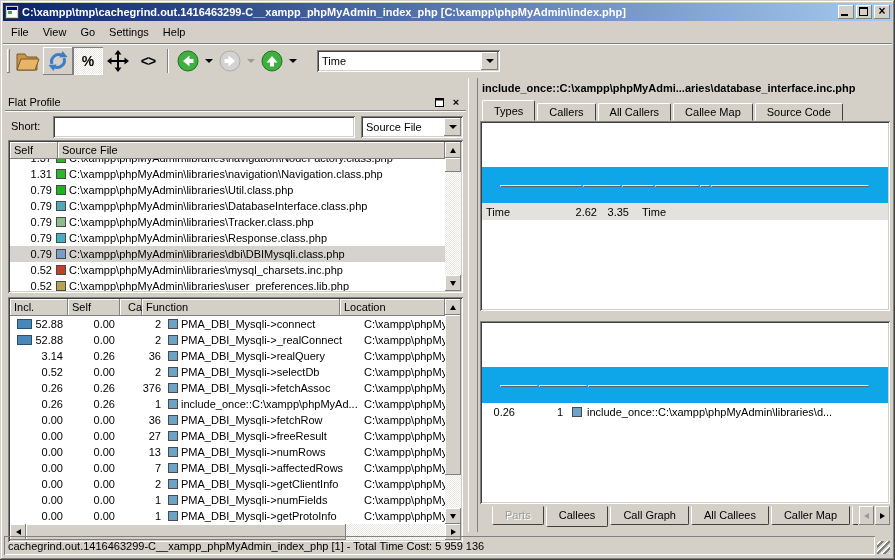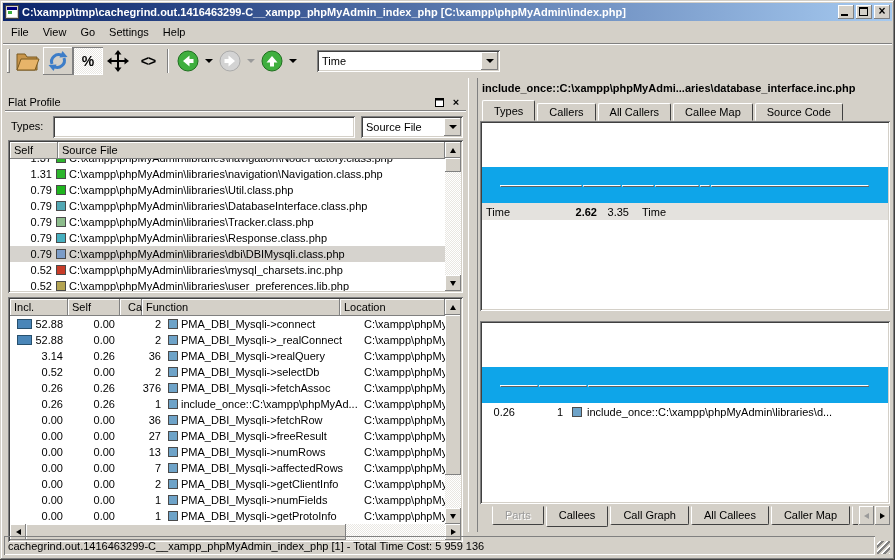--- a/index.html
+++ b/index.html
@@ -109,21 +109,21 @@
   .btab.clipped{max-width:64px;overflow:hidden;margin-right:0;}
   .tabscroll{width:15px;height:19px;background:#d4d0c8;display:flex;align-items:center;justify-content:center;flex:0 0 auto;margin-left:1px;}
 
   .types{position:absolute;left:2px;top:43px;right:2px;height:190px;padding:2px;flex-direction:column;}
   .callees{position:absolute;left:2px;top:243px;right:2px;height:183px;padding:2px;flex-direction:column;}
   .rhdr{display:flex;height:20px;flex:0 0 auto;background:#0ea5e9;padding:18px;margin-top:44px;}
   .rhcell{background:#d4d0c8;border:1px solid;border-color:#fff #606060 #606060 #fff;padding:0 4px;line-height:16px;
     white-space:nowrap;overflow:hidden;flex:0 0 auto;margin-right:1px;}
   .rrow{height:17px;display:flex;align-items:center;white-space:nowrap;}
   .rrow.hl{background:#e4e2de;}
-  .et-type{width:82px;padding-left:4px;} .et-incl{width:38px;font-weight:bold;} .et-self{width:32px;} .et-short{width:44px;padding-left:8px;} .et-gap{width:10px;} .et-formula{flex:1;}
+  .et-type{width:82px;padding-left:4px;} .et-incl{width:38px;} .et-self{width:32px;} .et-short{width:44px;padding-left:8px;} .et-gap{width:10px;} .et-formula{flex:1;}
   .h-ettype{width:82px;} .h-etincl{width:38px;} .h-etself{width:32px;} .h-etshort{width:44px;} .h-etgap{width:10px;padding:0;} .h-etformula{flex:1;}
   .cl-time{width:38px;} .cl-count{width:48px;} .cl-callee{flex:1;display:flex;align-items:center;overflow:hidden;}
   .h-cltime{width:38px;} .h-clcount{width:48px;} .h-clcallee{flex:1;}
   .cl-callee .sq{margin:0 5px 0 4px;}
 
   
   .statusbar{position:absolute;left:3px;right:3px;bottom:3px;height:25px;}
   .statuspanel{position:absolute;left:1px;top:4px;right:17px;bottom:2px;display:flex;align-items:center;padding-left:4px;
     white-space:nowrap;overflow:hidden;box-shadow:inset 1px 1px 0 #808080,inset -1px -1px 0 #fff;}
   .grip{position:absolute;right:2px;bottom:3px;width:13px;height:13px;
@@ -240,21 +240,21 @@
         <svg width="9" height="9" viewBox="0 0 9 9">
           <rect x="0.5" y="0.5" width="8" height="8" fill="#fff" stroke="#000"></rect>
           <rect x="0.5" y="0.5" width="8" height="2" fill="#000"></rect>
         </svg>
       </div>
       <div class="dkbtn">
         <span style="font-weight:bold;font-size:11px;">×</span>
       </div>
     </div>
     <div class="searchrow">
-      <span class="searchlbl">Types:</span>
+      <span class="searchlbl">Short:</span>
       <input class="searchinput" type="text" value="" style="">
       <div class="combo groupcombo b-down">
         <span>Source File</span>
         <div class="cbtn b-up1">
             <div class="t-down"></div>
           </div>
       </div>
     </div>
 
     <div class="files listw b-down">

